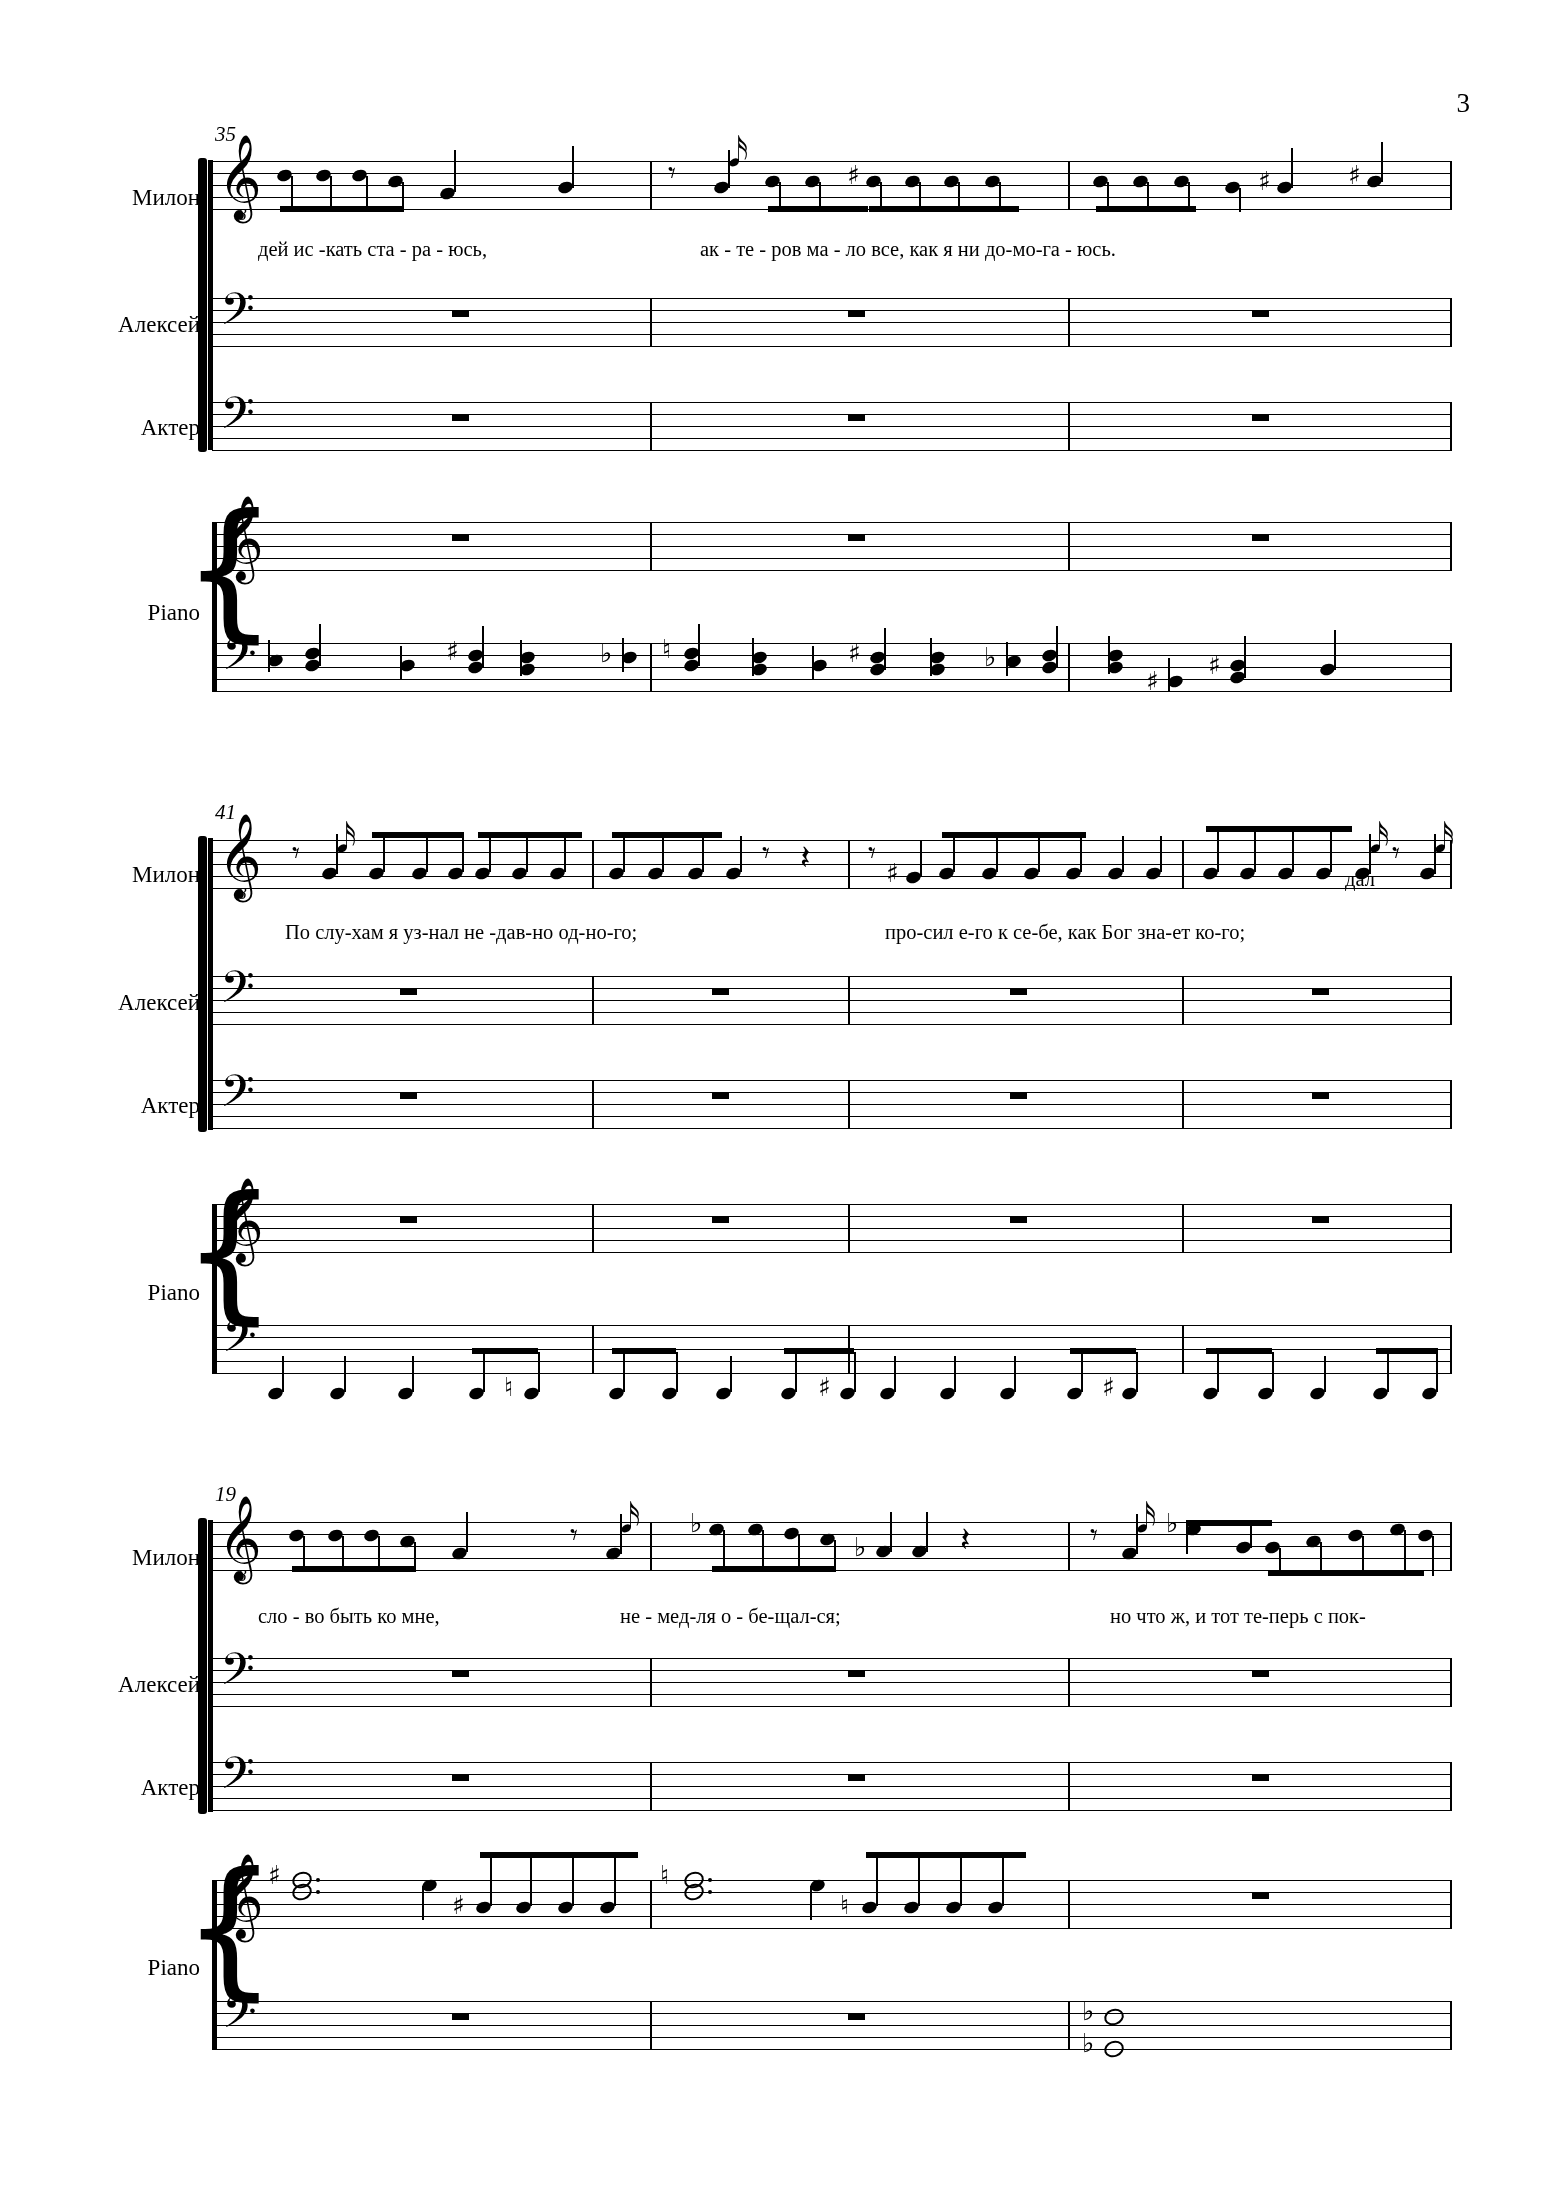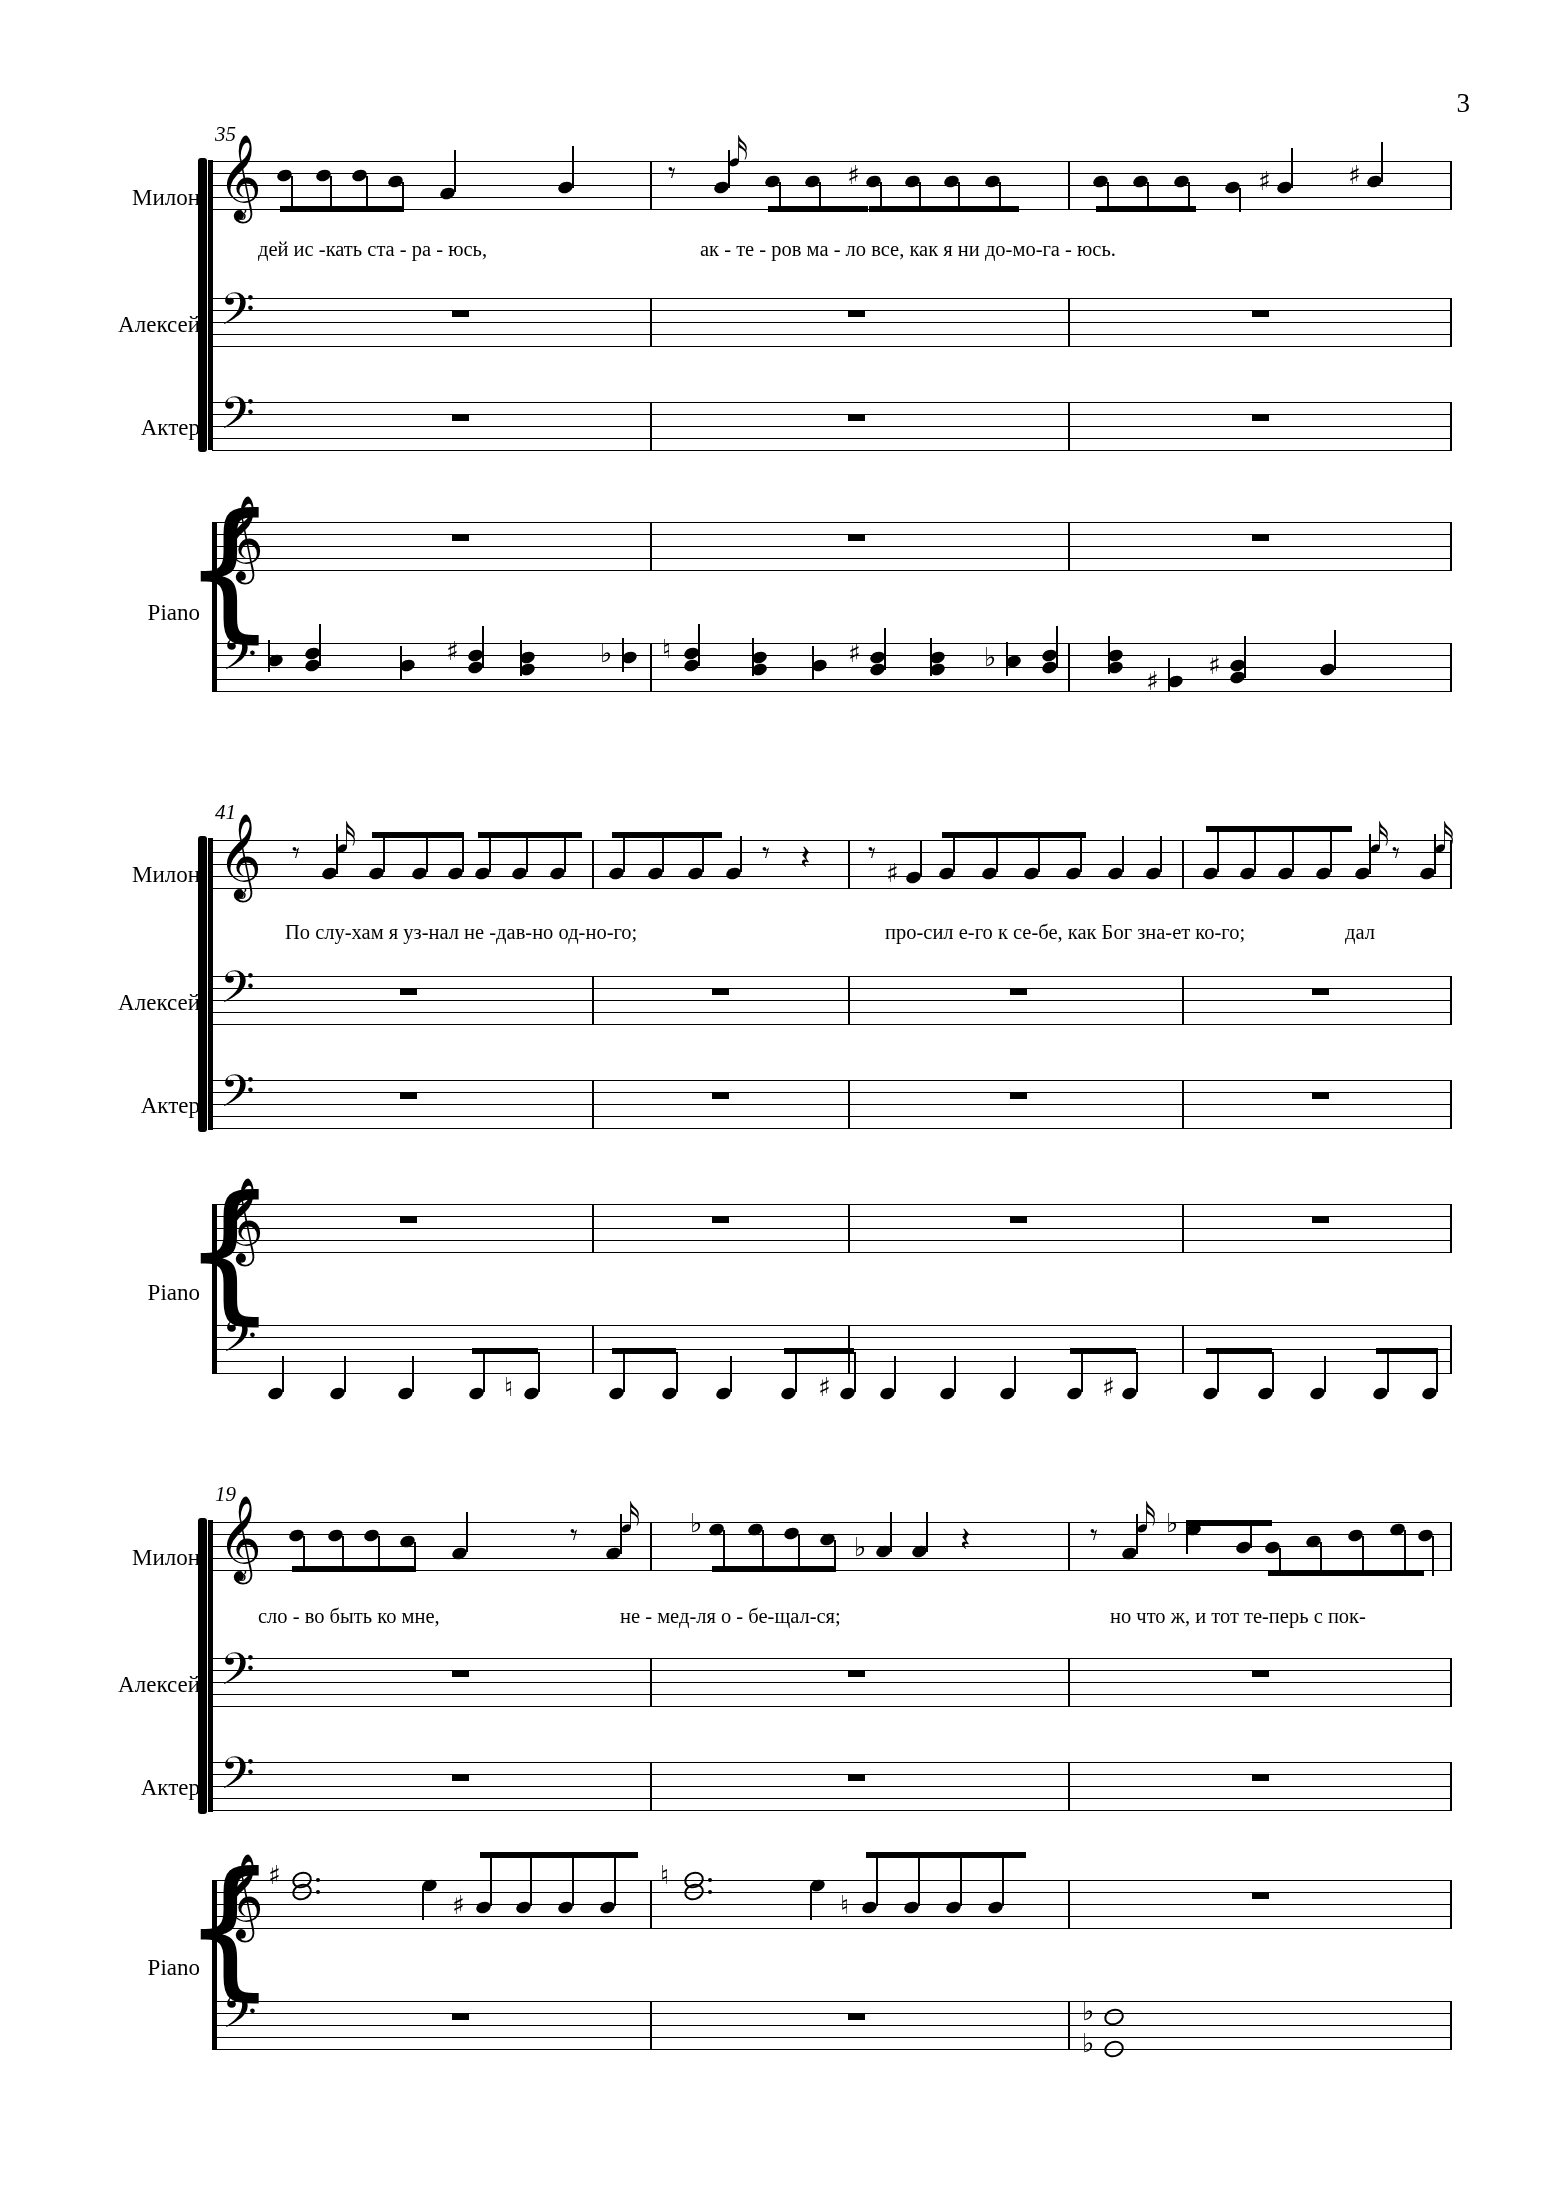--- a/index.html
+++ b/index.html
@@ -497,21 +497,21 @@
     <div class="flag" style="left:1369px; top:818px;">𝅘𝅥𝅯</div>
     <div class="rest8" style="left:1392px; top:838px;">𝄾</div>
     <div class="notehead" style="left:1420px; top:868px;"></div>
     <div class="stem" style="left:1434px; top:834px; height:40px;"></div>
     <div class="flag" style="left:1434px; top:818px;">𝅘𝅥𝅯</div>
 
     <div class="bar" style="left:1450px; top:840px; height:49px;"></div>
 
     <div class="lyric" style="left:285px; top:921px;">По слу-хам я  уз-нал не -дав-но  од-но-го;</div>
     <div class="lyric" style="left:885px; top:921px;">про-сил е-го к се-бе, как Бог зна-ет ко-го;</div>
-    <div class="lyric" style="left:1345px; top:921px;">дал</div>
+    <div class="lyric" style="left:1345px; top:868px;">дал</div>
 
     <div class="inst-name" style="left:88px; top:990px; width:112px;">Алексей</div>
     <div class="staff" style="left:212px; top:976px; width:1240px;">
       <div class="ln"></div>
         <div class="ln"></div>
         <div class="ln"></div>
         <div class="ln"></div>
         <div class="ln"></div>
     </div>
     <div class="clef bass" style="left:220px; top:966px;">𝄢</div>

